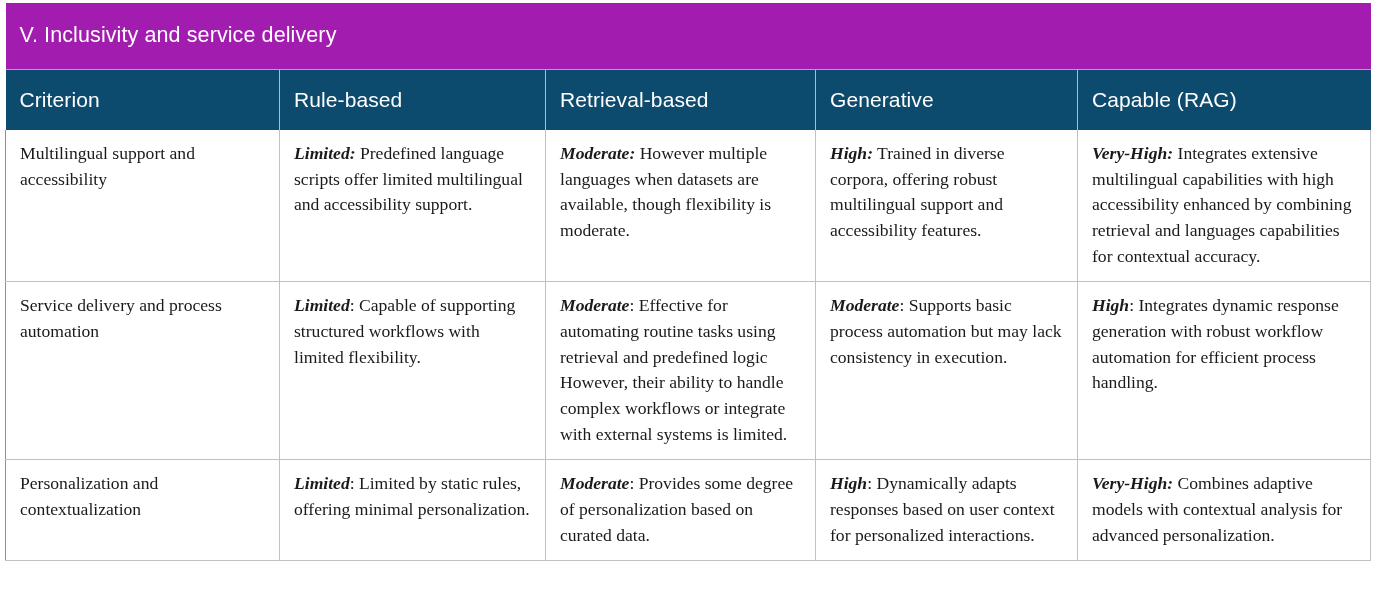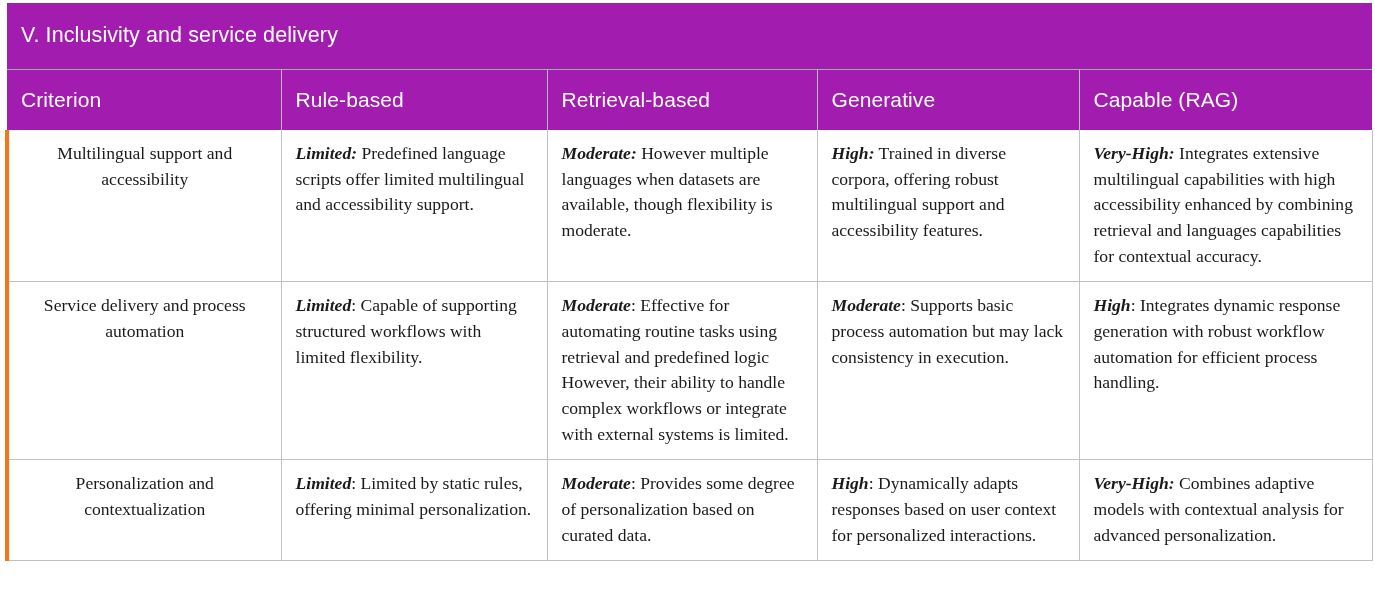--- a/index.html
+++ b/index.html
@@ -40,21 +40,21 @@
     letter-spacing: .1px;
     padding: 10px 0 11px 14px;
     border: none;
     height: 45px;
     vertical-align: middle;
     line-height: 1.1;
   }
 
   
   tr.head-row th {
-    background: #a21caf;
+    background: #0c4a6e;
     color: #ffffff;
     font-family: "Liberation Sans", "DejaVu Sans", sans-serif;
     font-size: 21px;
     font-weight: 400;
     text-align: left;
     letter-spacing: .1px;
     padding: 8px 12px 9px 14px;
     height: 43px;
     vertical-align: middle;
     border: none;
@@ -75,22 +75,21 @@
     font-family: "Liberation Serif", "DejaVu Serif", serif;
     font-size: 17.6px;
     line-height: 1.46;
     text-align: left;
     vertical-align: top;
     padding: 11px 14px 12px 14px;
     border-left: 1px solid #bdc2c4;
     border-bottom: 1px solid #bdc2c4;
   }
   tbody td:first-child {
-    border-left: 4px solid #f97316;
-    text-align: center;
+    border-left: 1px solid #f97316;
   }
   tbody td:last-child {
     border-right: 1px solid #bdc2c4;
   }
   tbody tr:last-child td {
     border-bottom: 1px solid #bdc2c4;
   }
 
   .lead {
     font-weight: bold;

